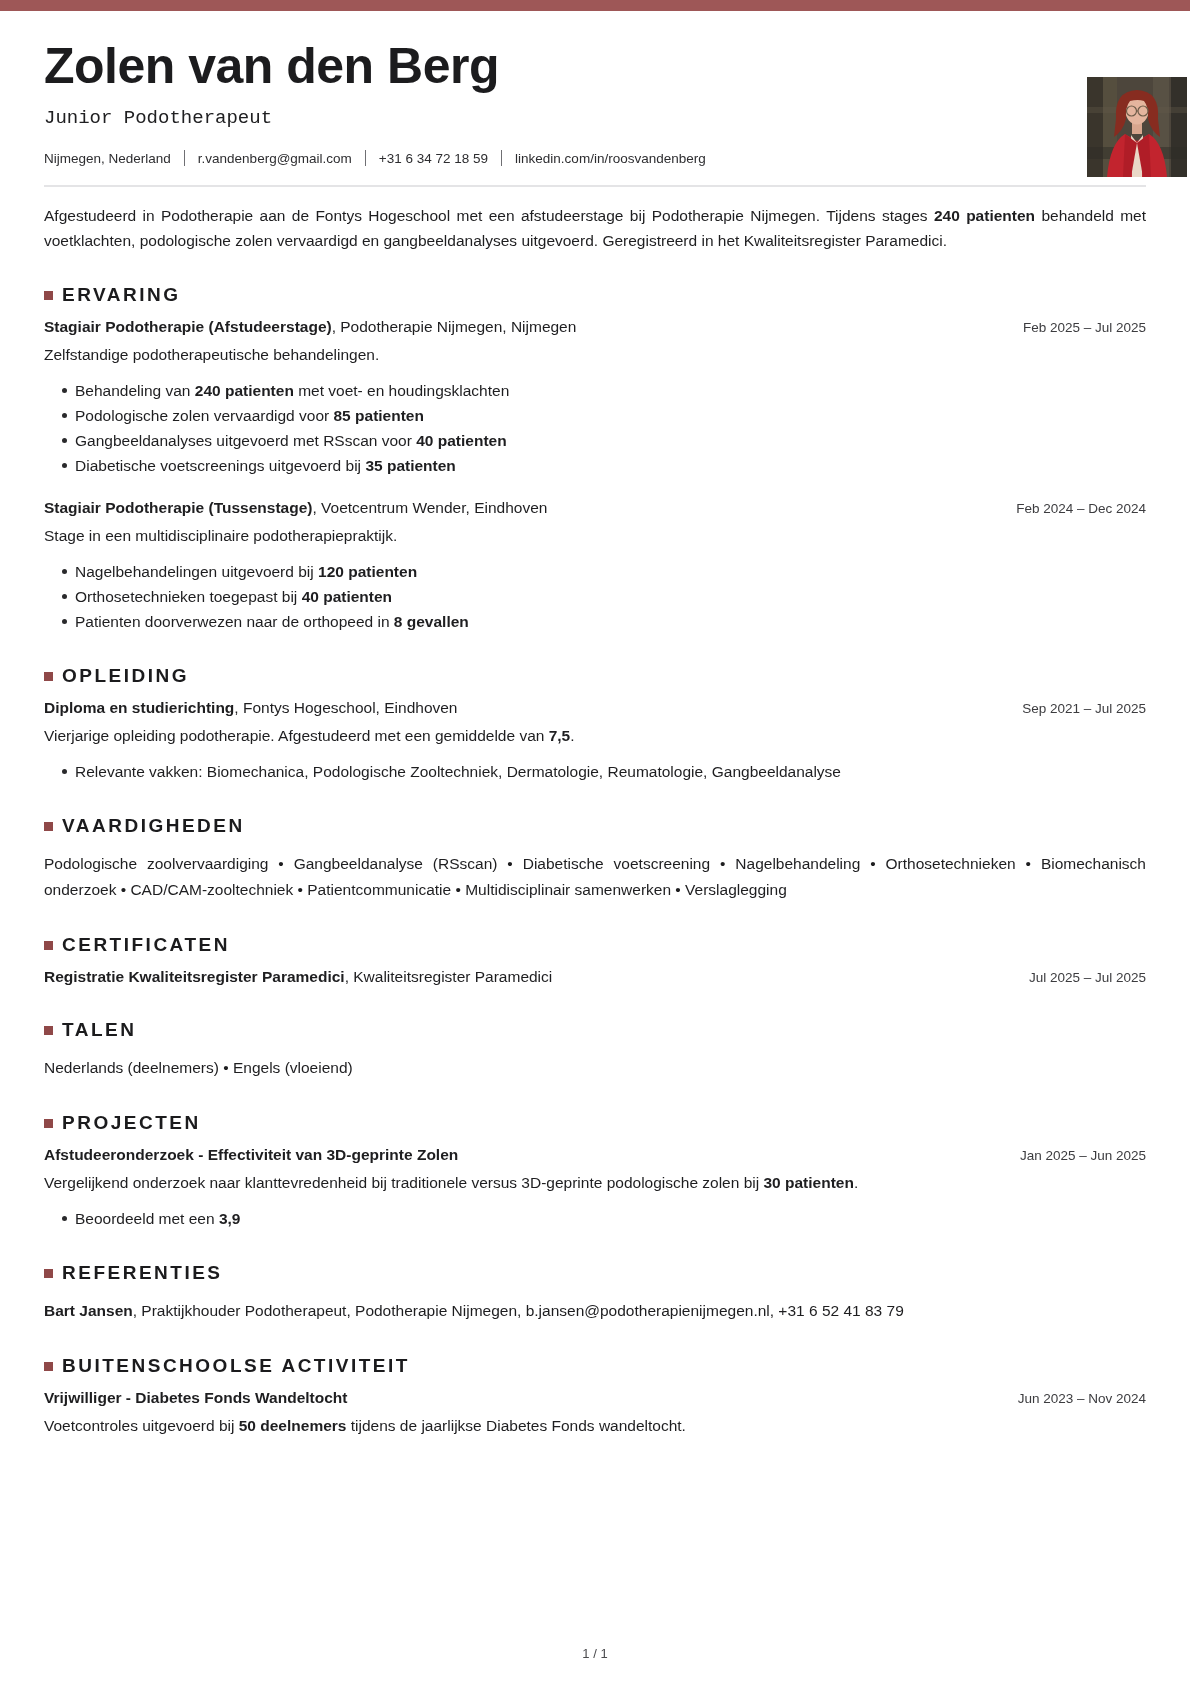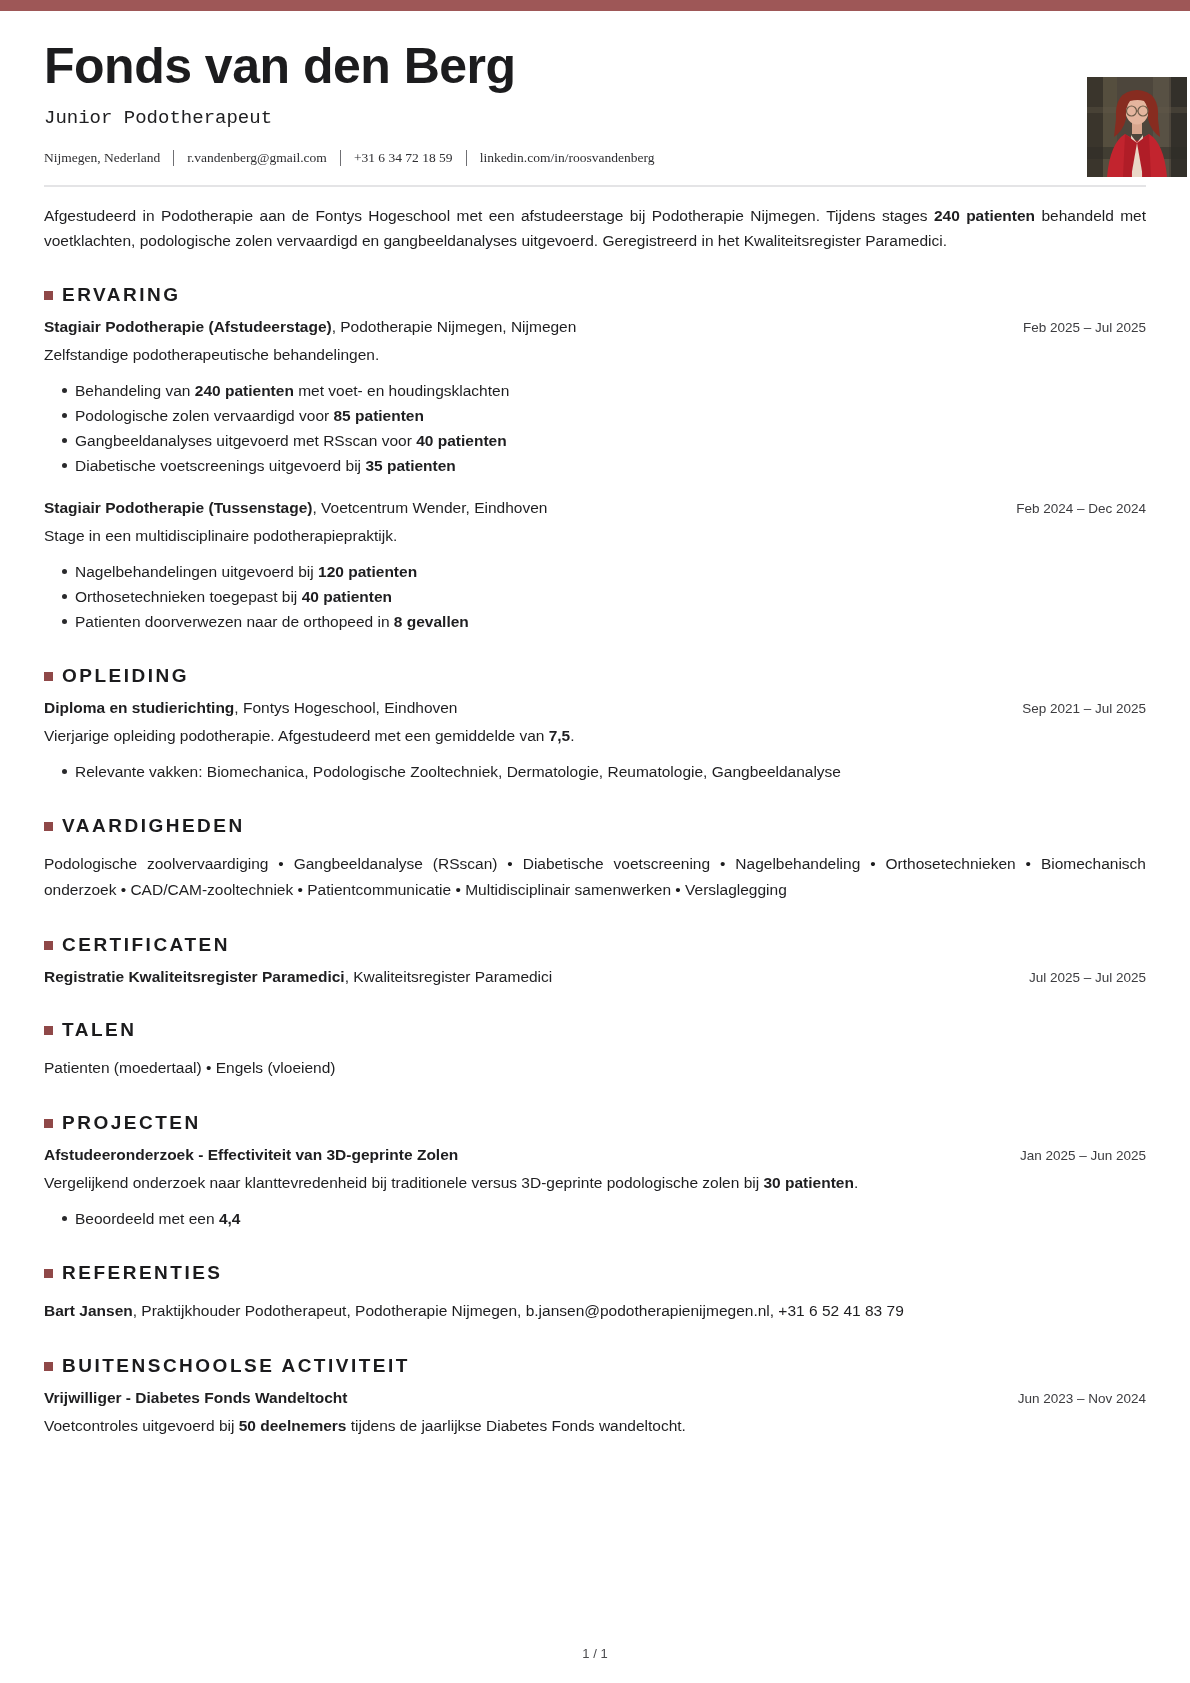--- a/index.html
+++ b/index.html
@@ -21,21 +21,21 @@
     margin: 29px 0 0 0;
     font-size: 50px; line-height: 52px;
     font-weight: 800; letter-spacing: -0.5px;
     color: #1c1c1e;
   }
   .jobtitle { margin-top: 15px; font-size: 19px; color: #202022; font-family: Liberation Mono, monospace; }
   .contact-row {
     display: flex; align-items: center;
     margin-top: 21px; font-size: 13.5px; color: #2d2d30;
   }
-  .contact-row .item { white-space: nowrap; font-family: Liberation Serif, serif; }
+  .contact-row .item { white-space: nowrap; }
   .contact-sep {
     width: 1px; height: 16px; background: #6f6f73;
     margin: 0 13px; flex: none;
   }
   .photo {
     position: absolute; top: 37px; right: 3px;
     width: 100px; height: 100px; overflow: hidden;
   }
   .rule { border: none; border-top: 2px solid #e4e4e6; margin: 19px 0 0 0; }
 
@@ -76,21 +76,21 @@
     text-align: center; font-size: 13px; color: #4b4b4e;
   }
 </style>
 </head>
 <body>
 
 <div class="topbar" style="background-color: rgb(158, 87, 87);"></div>
 
 <div class="page">
 
-  <h1 class="name">Fonds van den Berg</h1>
+  <h1 class="name">Zolen van den Berg</h1>
   <div class="jobtitle">Junior Podotherapeut</div>
 
   <div class="contact-row">
     <span class="item">Nijmegen, Nederland</span>
     <span class="contact-sep"></span>
     <span class="item">r.vandenberg@gmail.com</span>
     <span class="contact-sep"></span>
     <span class="item">+31 6 34 72 18 59</span>
     <span class="contact-sep"></span>
     <span class="item">linkedin.com/in/roosvandenberg</span>
@@ -190,36 +190,36 @@
         <span class="entry-date">Jul 2025 – Jul 2025</span>
       </div>
     </div>
   </div>
 
   <div class="section">
     <div class="sec-head">
       <span class="sec-square" style="background-color: rgb(143, 72, 72);"></span>
       <span class="sec-title">TALEN</span>
     </div>
-    <p class="inline-line">Patienten (moedertaal)  •  Engels (vloeiend)</p>
+    <p class="inline-line">Nederlands (deelnemers)  •  Engels (vloeiend)</p>
   </div>
 
   <div class="section">
     <div class="sec-head">
       <span class="sec-square" style="background-color: rgb(143, 72, 72);"></span>
       <span class="sec-title">PROJECTEN</span>
     </div>
     <div class="entry">
       <div class="entry-head">
         <span class="entry-title"><b>Afstudeeronderzoek - Effectiviteit van 3D-geprinte Zolen</b></span>
         <span class="entry-date">Jan 2025 – Jun 2025</span>
       </div>
       <div class="entry-desc">Vergelijkend onderzoek naar klanttevredenheid bij traditionele versus 3D-geprinte podologische zolen bij <b>30 patienten</b>.</div>
       <ul class="bullets">
-        <li>Beoordeeld met een <b>4,4</b></li>
+        <li>Beoordeeld met een <b>3,9</b></li>
       </ul>
     </div>
   </div>
 
   <div class="section">
     <div class="sec-head">
       <span class="sec-square" style="background-color: rgb(143, 72, 72);"></span>
       <span class="sec-title">REFERENTIES</span>
     </div>
     <p class="inline-line"><b>Bart Jansen</b>, Praktijkhouder Podotherapeut, Podotherapie Nijmegen, b.jansen@podotherapienijmegen.nl, +31 6 52 41 83 79</p>

